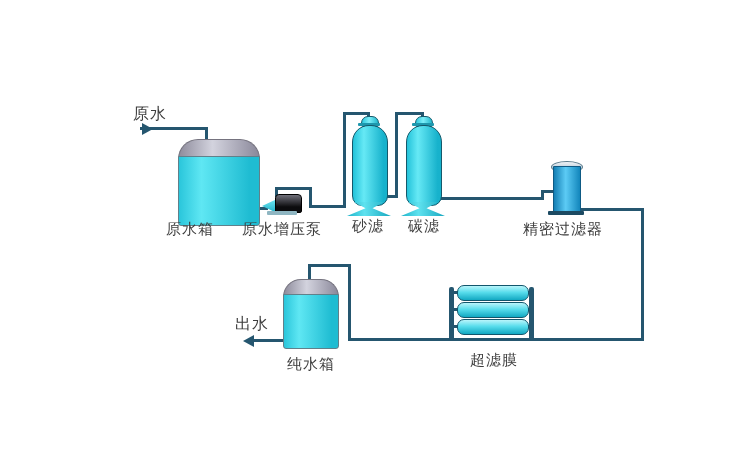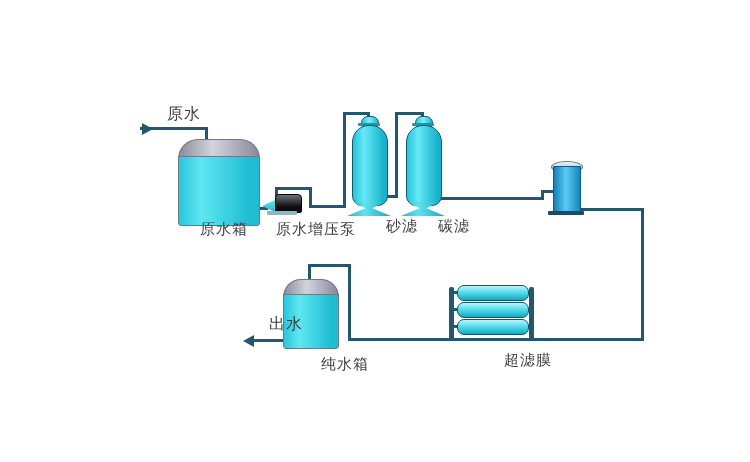--- a/index.html
+++ b/index.html
@@ -11,21 +11,21 @@
     overflow:hidden;font-family:"Liberation Sans", sans-serif;
   }
   .pipe{position:absolute;background:var(--pipe);}
   .arrow-right{position:absolute;width:0;height:0;
     border-top:6px solid transparent;border-bottom:6px solid transparent;
     border-left:11px solid var(--pipe);}
   .arrow-left{position:absolute;width:0;height:0;
     border-top:6px solid transparent;border-bottom:6px solid transparent;
     border-right:11px solid var(--pipe);}
   .lbl{position:absolute;text-align:center;font-size:15px;color:var(--label-text);
-    letter-spacing:1px;white-space:nowrap;line-height:1.1;margin-left:34px;}
+    letter-spacing:1px;white-space:nowrap;line-height:1.1;}
   
   .tank-dome{position:absolute;border:1px solid #75737f;border-bottom:none;
     background:linear-gradient(90deg,#8e8c9c,#d3d3de 42%,#8a889a);}
   .tank-body{position:absolute;border:1px solid #61808a;
     background:linear-gradient(90deg,#2ac6db,#5fe7f3 28%,#1fbcd2 88%);
     border-radius:0 0 3px 3px;}
   
   .vessel-body{position:absolute;width:34px;height:79px;
     border:1px solid #15596b;border-radius:17px 17px 10px 10px;
     background:linear-gradient(90deg,#23c3da,#66e9f5 32%,#17b2cc 90%);}
@@ -127,18 +127,19 @@
   <div class="mem-cyl" style="left:457px;top:302px;"></div>
   <div class="mem-cyl" style="left:457px;top:319px;"></div>
 
   <div class="tank-dome" style="left:283px;top:279px;width:54px;height:17px;border-radius:27px 27px 0 0;"></div>
   <div class="tank-body" style="left:283px;top:294px;width:54px;height:53px;"></div>
 
   <div class="lbl" style="left:128px;top:105px;width:44px;font-size:16px;">原水</div>
   <div class="lbl" style="left:144px;top:221px;width:92px;">原水箱</div>
   <div class="lbl" style="left:234px;top:221px;width:96px;">原水增压泵</div>
   <div class="lbl" style="left:336px;top:218px;width:64px;">砂滤</div>
-  <div class="lbl" style="left:372px;top:218px;width:64px;text-align:right;">碳滤</div>
+  <div class="lbl" style="left:392px;top:218px;width:64px;">碳滤</div>
+  <div class="lbl" style="left:515px;top:221px;width:96px;">精密过滤器</div>
   <div class="lbl" style="left:264px;top:356px;width:94px;">纯水箱</div>
   <div class="lbl" style="left:447px;top:352px;width:94px;">超滤膜</div>
   <div class="lbl" style="left:230px;top:315px;width:44px;font-size:16px;">出水</div>
 
 </div>
 
 </body></html>

